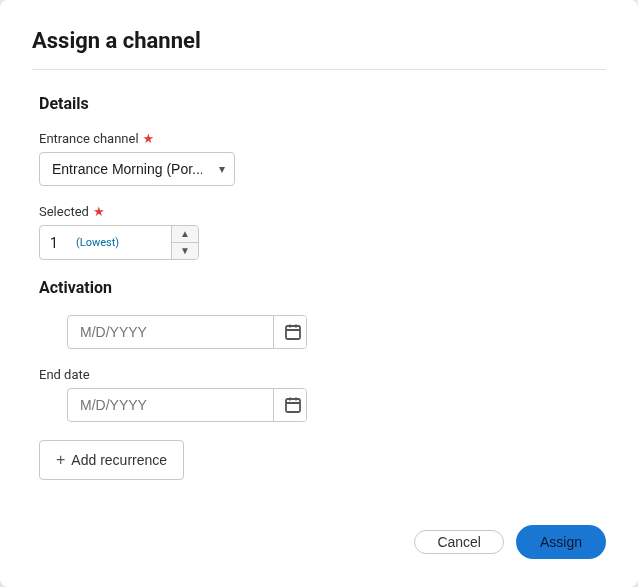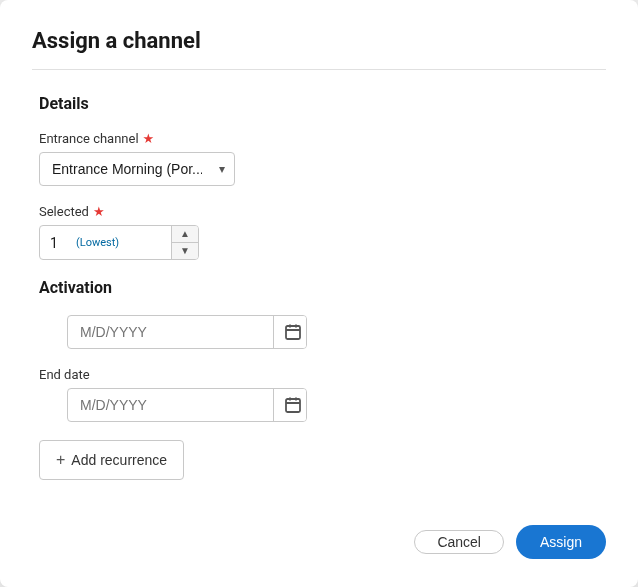--- a/index.html
+++ b/index.html
@@ -240,21 +240,21 @@
       color: #333;
       cursor: pointer;
     }
 
     .btn-assign {
       padding: 9px 24px;
       border: none;
       border-radius: 20px;
       background: #1976d2;
       font-size: 14px;
-      color: #ffffff;
+      color: #0f172a;
       cursor: pointer;
       font-weight: 500;
     }
   </style>
 </head>
 <body>
 
 <div class="modal">
 
   <div class="modal-header">

